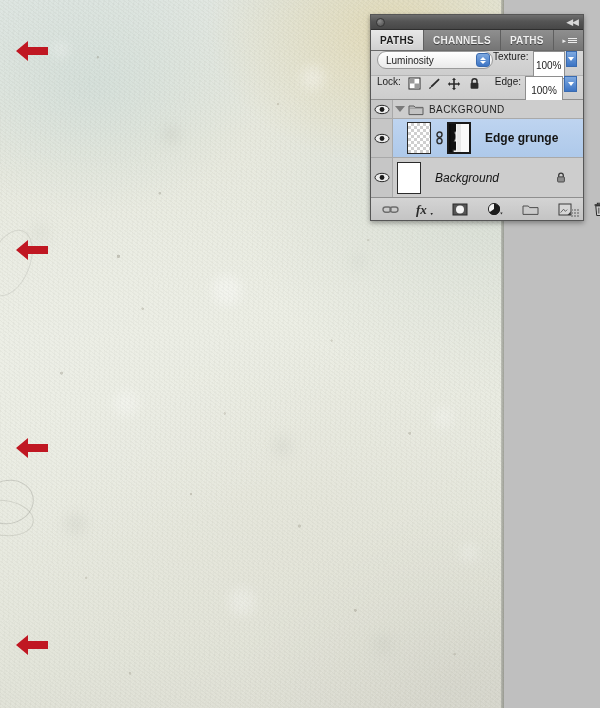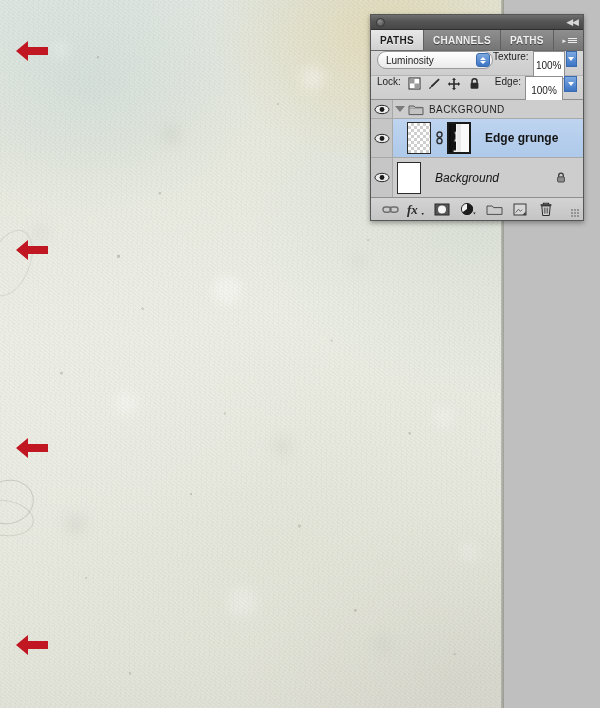--- a/index.html
+++ b/index.html
@@ -406,21 +406,21 @@
     padding-right: 8px;
     display: flex;
     align-items: center;
   }
 
   
   #panel-footer {
     height: 22px;
     display: flex;
     align-items: center;
-    gap: 0;
+    gap: 9px;
     padding: 0 6px;
     background: linear-gradient(180deg, #d4d4d4, #c4c4c4);
     position: relative;
   }
   .footer-btn {
     flex: 0 0 auto;
     width: 26px;
     height: 20px;
     display: flex;
     align-items: center;

